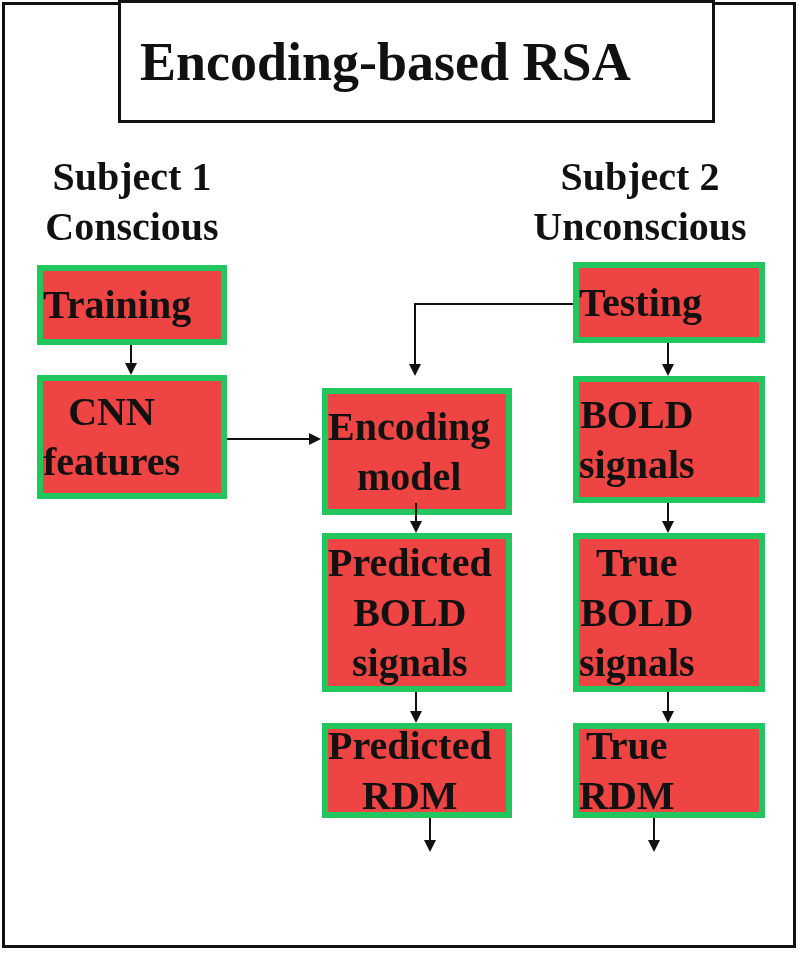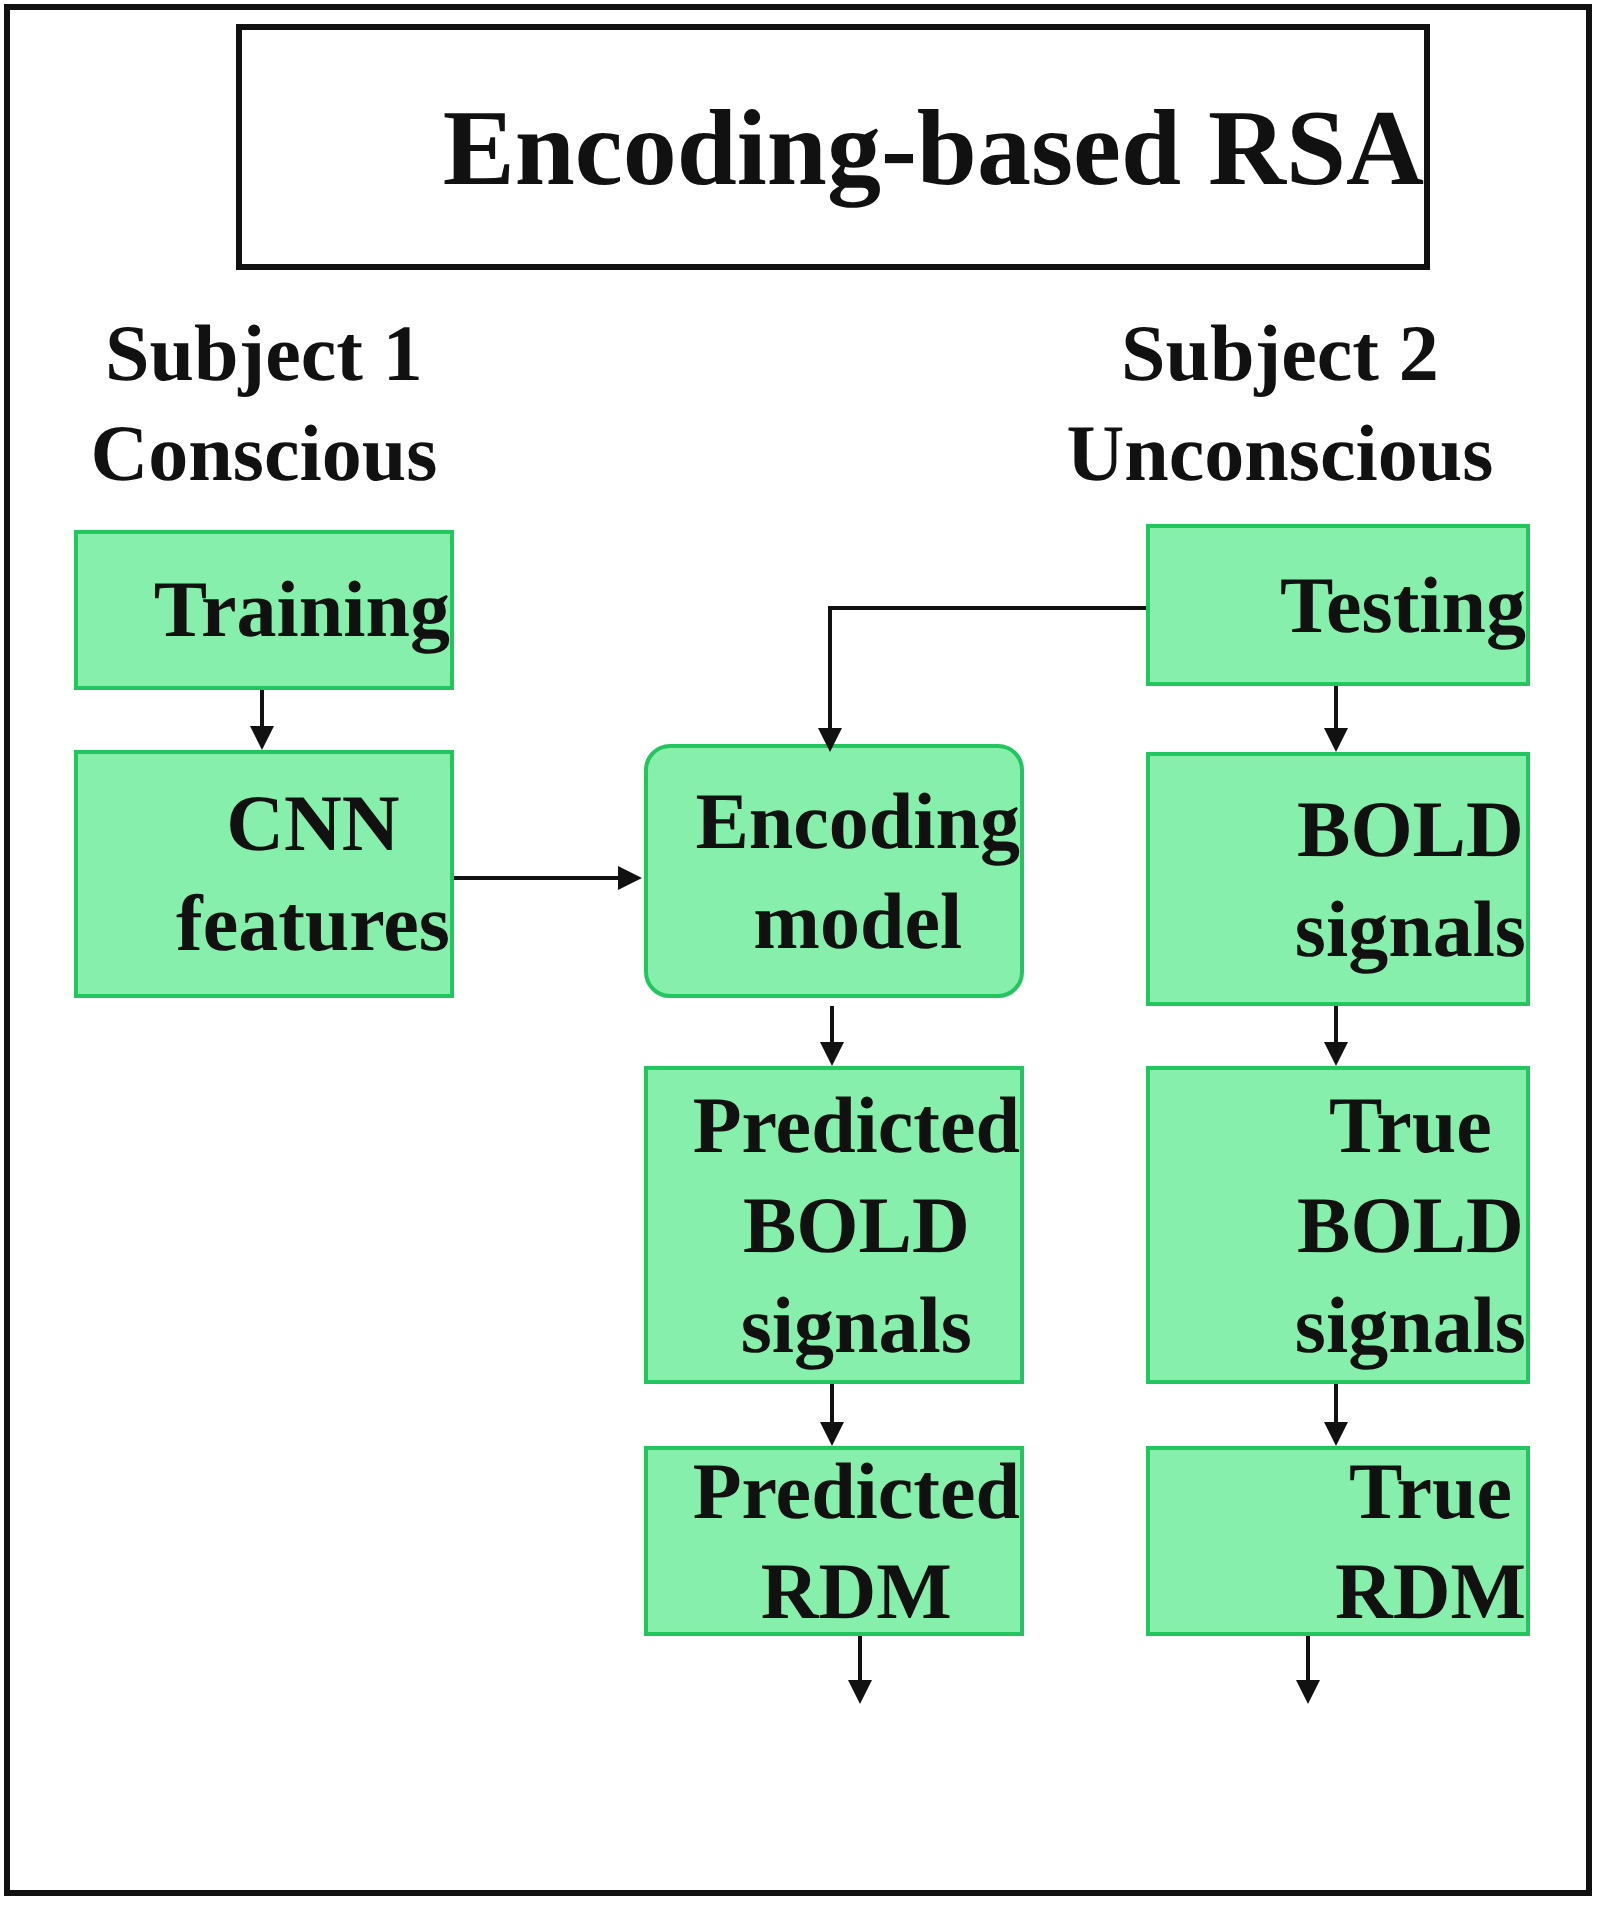--- a/index.html
+++ b/index.html
@@ -18,52 +18,53 @@
   }
   .outer-border {
     position: absolute;
     left: 2px; top: 2px;
     width: 794px; height: 946px;
     border: 3px solid #111111;
     box-sizing: border-box;
   }
   .title-box {
     position: absolute;
-    left: 118px; top: 12px;
+    left: 118px; top: 0px;
     width: 597px; height: 123px;
     border: 3px solid #111111;
     box-sizing: border-box;
     background: #ffffff;
     display: flex;
     align-items: center;
-    justify-content: flex-end;
+    justify-content: flex-start;
+    padding-left: 19px;
   }
   .title-text {
     font-size: 54px;
     font-weight: bold;
     letter-spacing: 0px;
     white-space: nowrap;
   }
   .col-header {
     position: absolute;
     width: 240px;
     text-align: center;
     font-size: 40px;
     font-weight: bold;
     line-height: 50px;
     white-space: pre-line;
   }
   .node {
     position: absolute;
-    border: 2px solid #22c55e;
+    border: 6px solid #22c55e;
     box-sizing: border-box;
-    background: #86efac;
+    background: #ef4444;
     display: flex;
     align-items: center;
-    justify-content: flex-end;
+    justify-content: flex-start;
     text-align: center;
   }
   .node-label {
     font-size: 40px;
     font-weight: bold;
     line-height: 50px;
     white-space: pre-line;
   }
   .vline {
     position: absolute;
@@ -107,21 +108,21 @@
 Unconscious</div>
 
   <div class="node" style="left:37px; top:265px; width:190px; height:80px;">
     <span class="node-label">Training</span>
   </div>
   <div class="node" style="left:37px; top:375px; width:190px; height:124px;">
     <span class="node-label">CNN
 features</span>
   </div>
 
-  <div class="node" style="left:322px; top:372px; width:190px; height:127px;border-radius:13px;">
+  <div class="node" style="left:322px; top:388px; width:190px; height:127px;">
     <span class="node-label">Encoding
 model</span>
   </div>
   <div class="node" style="left:322px; top:533px; width:190px; height:159px;">
     <span class="node-label">Predicted
 BOLD
 signals</span>
   </div>
   <div class="node" style="left:322px; top:723px; width:190px; height:95px;">
     <span class="node-label">Predicted

